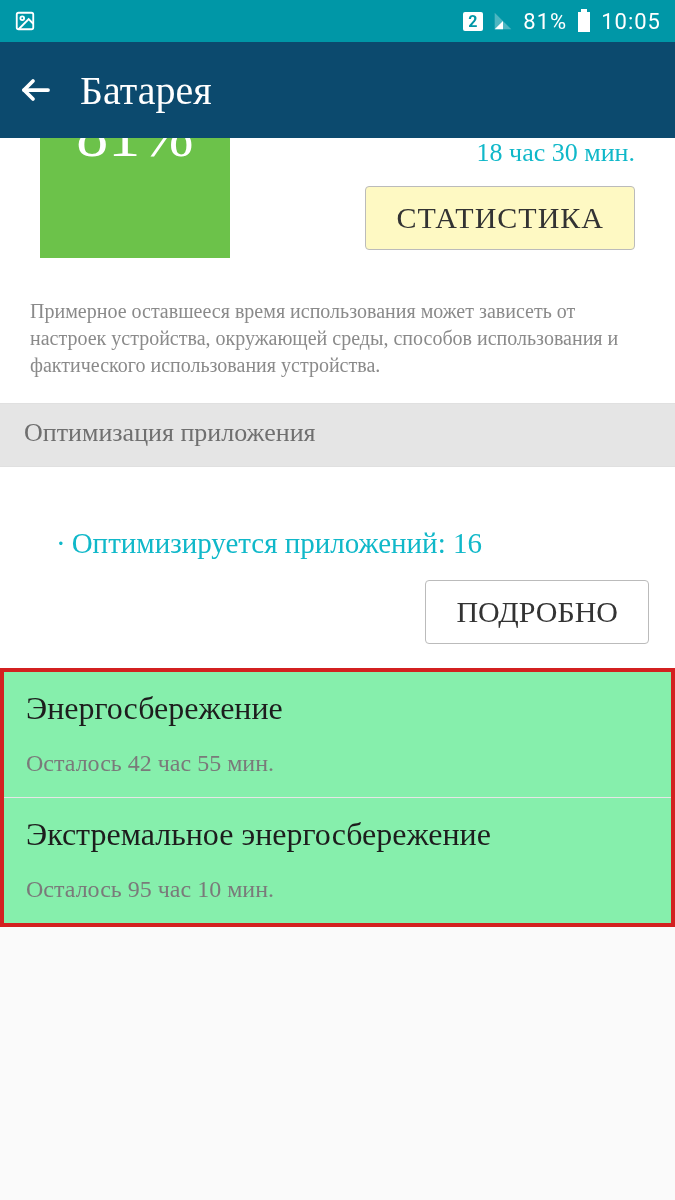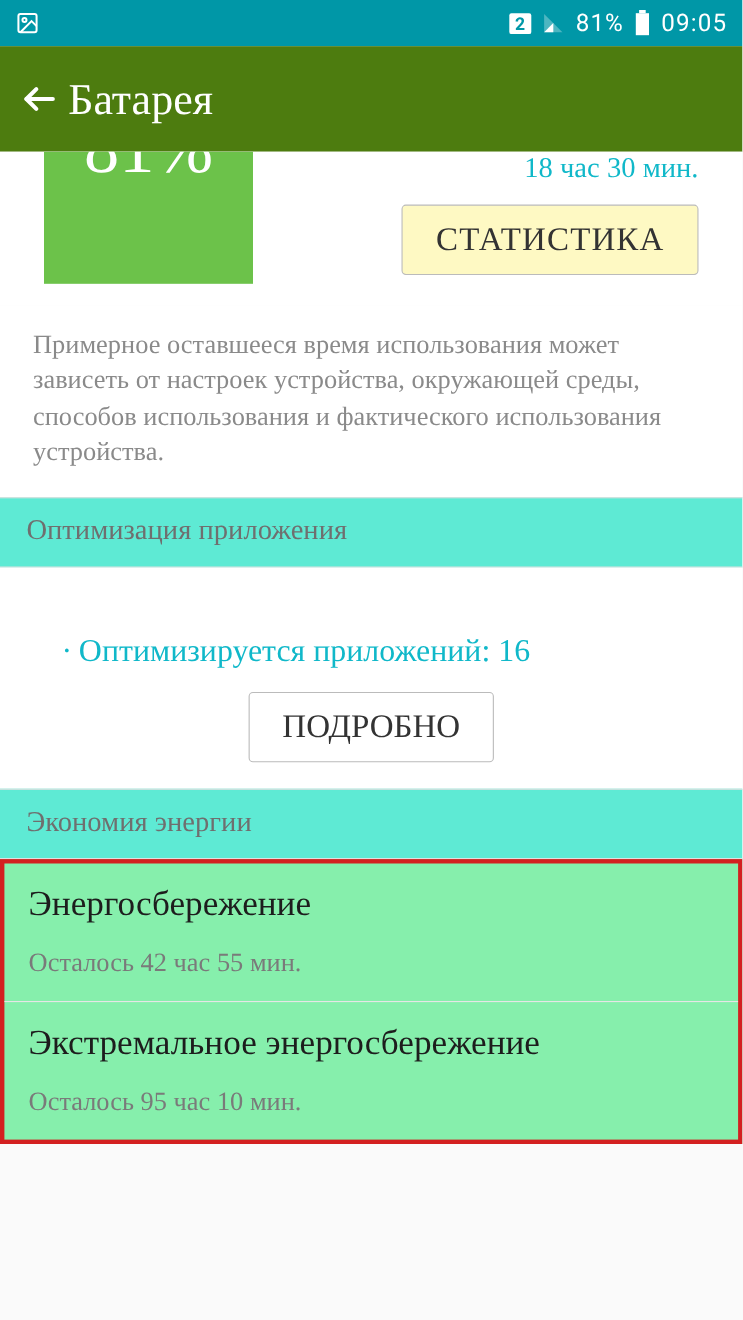--- a/index.html
+++ b/index.html
@@ -17,26 +17,26 @@
     align-items: center;
     padding: 0 14px;
     font-family: -apple-system, Roboto, sans-serif;
     font-size: 22px;
     letter-spacing: 1px;
   }
   .statusbar .left { display: flex; gap: 8px; align-items: center; }
   .statusbar .right { display: flex; gap: 10px; align-items: center; margin-left: auto; }
   .appbar {
     height: 96px;
-    background: #4d7c0f;
+    background: #0c4a6e;
     color: #fff;
     display: flex;
     align-items: center;
     padding: 0 18px;
-    gap: 8px;
+    gap: 26px;
   }
   .appbar .title { font-size: 40px; font-weight: 400; }
   .content { background: #fafafa; }
   .battery-summary {
     background: #fff;
     padding: 0 40px 20px 40px;
   }
   .battery-row { display: flex; align-items: flex-start; gap: 40px; }
   .battery-tile {
     width: 190px; height: 120px;
@@ -63,40 +63,40 @@
     font-size: 30px;
     padding: 14px 30px;
     letter-spacing: 1px;
     color: #333;
     cursor: pointer;
   }
   .note {
     background: #fff;
     padding: 20px 30px 24px 30px;
     color: #8a8a8a;
-    font-size: 24px;
+    font-size: 20px;
     line-height: 1.35;
   }
   .section-header {
-    background: #5eead4;
+    background: #e5e5e5;
     padding: 14px 24px 18px 24px;
     color: #6f6f6f;
     font-size: 26px;
     border-top: 1px solid #e0e0e0;
     border-bottom: 1px solid #e0e0e0;
   }
   .optim-block { background: #fff; padding: 26px 26px 24px 26px; }
   .optim-desc { color: #5d5d5d; font-size: 25px; line-height: 1.45; }
   .optim-line {
     color: #10b8c9;
     font-size: 29px;
     padding: 34px 0 10px 30px;
   }
   .optim-line .bullet { margin-right: 6px; }
-  .optim-btn-row { display: flex; justify-content: center; padding-top: 10px; }
+  .optim-btn-row { display: flex; justify-content: flex-end; padding-top: 10px; }
   .detail-button {
     background: #fff;
     border: 1px solid #bbb;
     border-radius: 4px;
     font-family: inherit;
     font-size: 30px;
     padding: 14px 30px;
     cursor: pointer;
     color: #333;
   }
@@ -159,21 +159,21 @@
           <path d="M2 22h10V12z" fill="#fff"></path>
         </svg>
     </span>
     <span>81%</span>
     <span>
       <svg width="14" height="24" viewBox="0 0 14 24">
           <rect x="4" y="0" width="6" height="3" fill="#fff"></rect>
           <rect x="1" y="3" width="12" height="20" fill="#fff"></rect>
         </svg>
     </span>
-    <span>09:05</span>
+    <span>10:05</span>
   </div>
 </div>
 
 <div class="appbar">
   <span>
     <svg width="36" height="36" viewBox="0 0 24 24" fill="none" stroke="#fff" stroke-width="2.5" stroke-linecap="round" stroke-linejoin="round">
         <line x1="20" y1="12" x2="4" y2="12"></line>
         <polyline points="10 18 4 12 10 6"></polyline>
       </svg>
   </span>
@@ -198,21 +198,20 @@
   <div class="section-header">Оптимизация приложения</div>
   <div class="optim-block">
     <div class="optim-line">
       <span class="bullet">·</span><span>Оптимизируется приложений: 16</span>
     </div>
     <div class="optim-btn-row">
       <button class="detail-button">ПОДРОБНО</button>
     </div>
   </div>
 
-  <div class="section-header">Экономия энергии</div>
   <div class="highlight-box">
     <div class="list-item">
       <div class="item-title">Энергосбережение</div>
       <div class="item-sub">Осталось 42 час 55 мин.</div>
     </div>
     <div class="list-item">
       <div class="item-title">Экстремальное энергосбережение</div>
       <div class="item-sub">Осталось 95 час 10 мин.</div>
     </div>
   </div>

